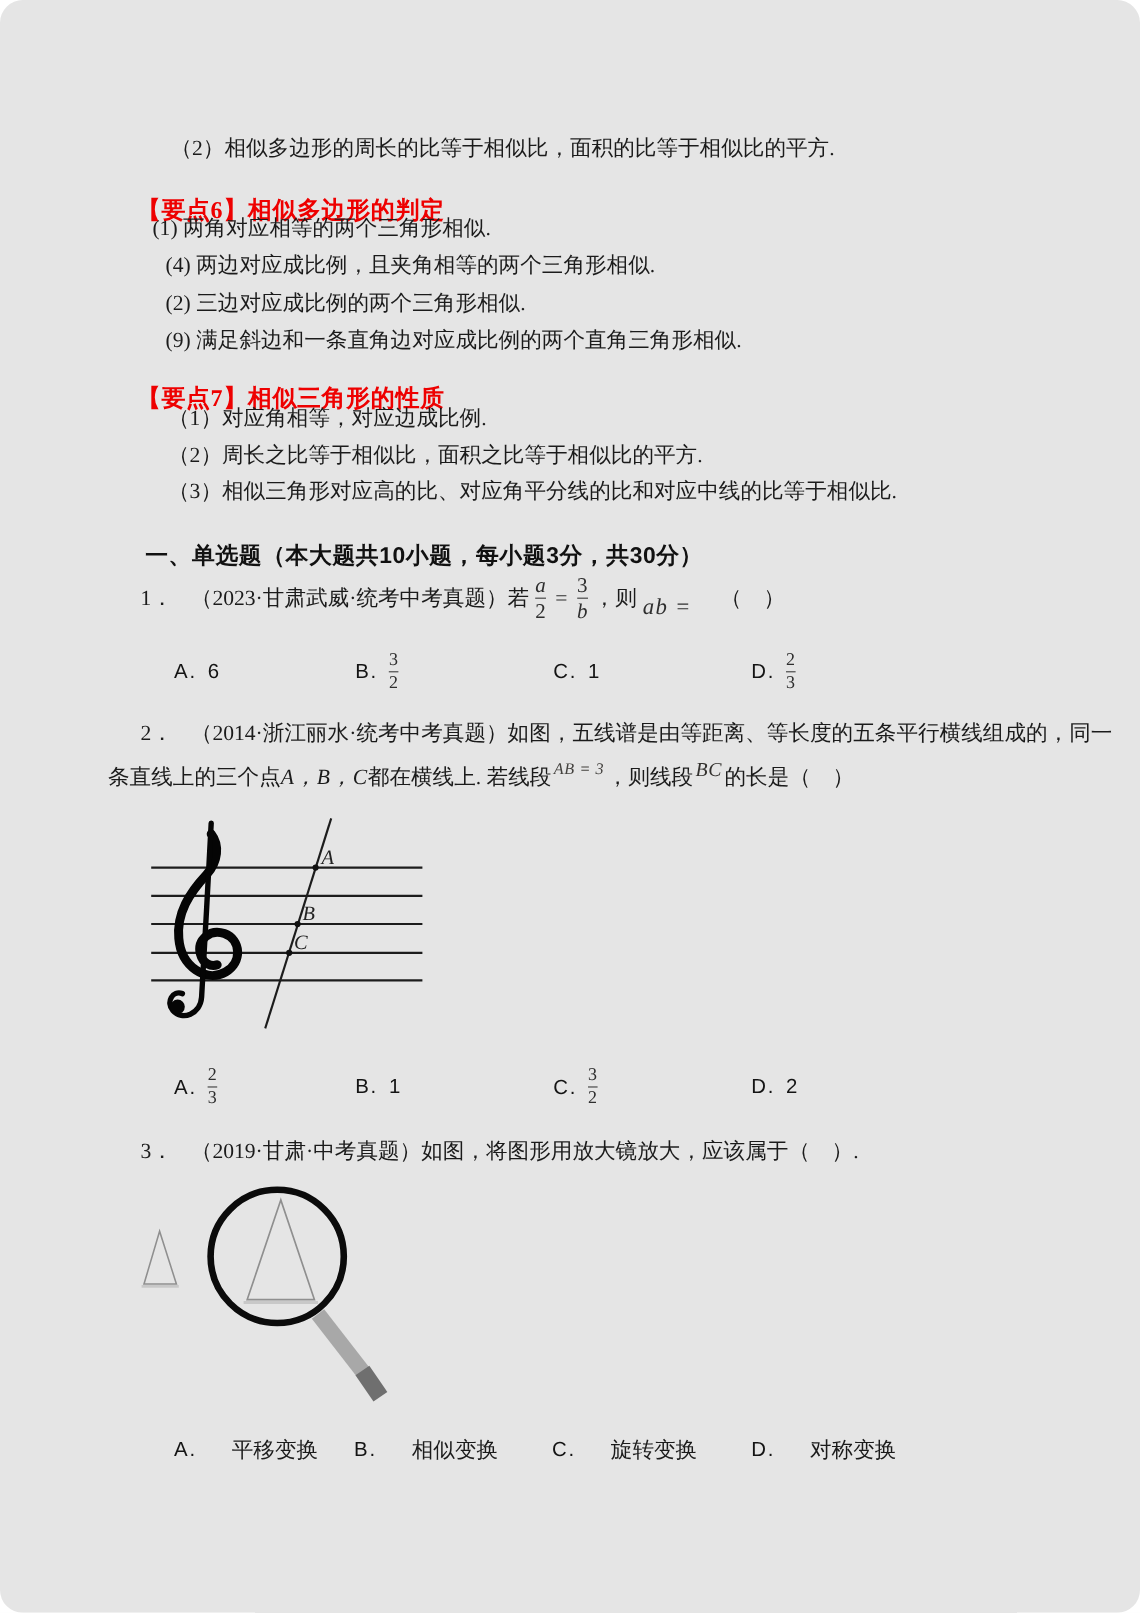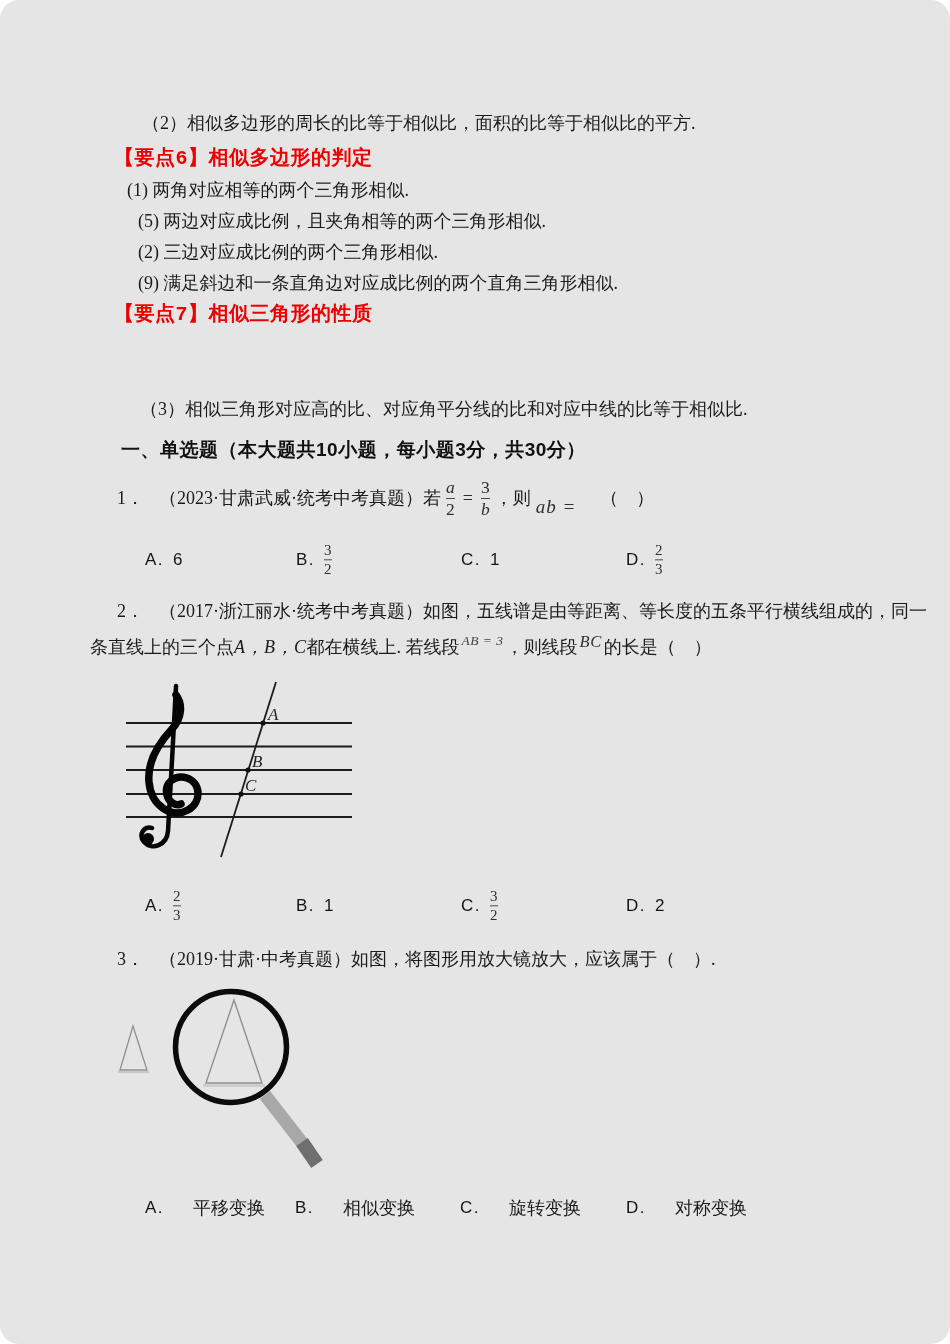--- a/index.html
+++ b/index.html
@@ -1,21 +1,21 @@
 <!DOCTYPE html>
 <html><head>
 <meta charset="utf-8">
 <style>
   html,body{margin:0;padding:0;background:#ffffff;}
   .page{position:relative;width:950px;height:1344px;background:#e5e5e5;overflow:hidden;color:#161616;border-radius:19px;}
 
   .t{position:absolute;white-space:nowrap;font-family:"Liberation Serif","DejaVu Serif",serif;
      font-size:18px;line-height:24px;color:#1b1b1b;}
-  .red-h{position:absolute;white-space:nowrap;font-family:Liberation Mono, monospace;
-     font-weight:700;font-size:20px;color:#ee0000;letter-spacing:0.5px;}
+  .red-h{position:absolute;white-space:nowrap;font-family:Liberation Serif, serif;
+     font-weight:700;font-size:20px;color:#ee0000;letter-spacing:0.5px;margin-top:18px;}
   .sect{position:absolute;white-space:nowrap;font-family:"Liberation Sans","DejaVu Sans",sans-serif;
      font-weight:700;font-size:19px;color:#111;letter-spacing:0.5px;}
 
   .qrow{position:absolute;display:flex;align-items:center;white-space:nowrap;
      font-family:"Liberation Serif","DejaVu Serif",serif;font-size:18px;color:#1b1b1b;}
   .qnum{margin-right:15px;}
 
   .frac{display:inline-flex;flex-direction:column;align-items:center;line-height:1.08;
      font-family:"Liberation Serif","DejaVu Serif",serif;color:#2e2e2e;}
   .frac .fbar{align-self:stretch;border-top:1.4px solid #4a4a4a;margin:1px 0;height:0;}
@@ -47,28 +47,30 @@
 </style>
 </head>
 <body>
 
 <div class="page">
 
   <div class="t" style="left:142px;top:111px">（2）相似多边形的周长的比等于相似比，面积的比等于相似比的平方.</div>
 
   <div class="red-h" style="left:114px;top:144px">【要点6】相似多边形的判定</div>
   <div class="t" style="left:127px;top:178px">(1) 两角对应相等的两个三角形相似.</div>
-  <div class="t" style="left:138px;top:209px">(5) 两边对应成比例，且夹角相等的两个三角形相似.</div>
+  <div class="t" style="left:138px;top:209px">(4) 两边对应成比例，且夹角相等的两个三角形相似.</div>
   <div class="t" style="left:138px;top:240px">(2) 三边对应成比例的两个三角形相似.</div>
   <div class="t" style="left:138px;top:271px">(9) 满足斜边和一条直角边对应成比例的两个直角三角形相似.</div>
 
   <div class="red-h" style="left:114px;top:300px">【要点7】相似三角形的性质</div>
+  <div class="t" style="left:140px;top:336px">（1）对应角相等，对应边成比例.</div>
+  <div class="t" style="left:140px;top:367px">（2）周长之比等于相似比，面积之比等于相似比的平方.</div>
   <div class="t" style="left:140px;top:397px">（3）相似三角形对应高的比、对应角平分线的比和对应中线的比等于相似比.</div>
 
-  <div class="sect" style="left:121px;top:437px">一、单选题（本大题共10小题，每小题3分，共30分）</div>
+  <div class="sect" style="left:121px;top:450px">一、单选题（本大题共10小题，每小题3分，共30分）</div>
 
   <div class="qrow" style="left:117px;top:472px;height:52px">
     <span class="qnum">1．</span>
     <span>（2023·甘肃武威·统考中考真题）若</span>
     <span class="frac fr-lg">
       <span class="it">a</span>
       <span class="fbar"></span>
       <span>2</span>
     </span>
     <span class="eq">=</span>
@@ -104,21 +106,21 @@
       <span class="frac fr-sm">
         <span>2</span>
         <span class="fbar"></span>
         <span>3</span>
       </span>
     </span>
   </div>
 
   <div class="qrow" style="left:117px;top:598px;height:26px">
     <span class="qnum">2．</span>
-    <span>（2017·浙江丽水·统考中考真题）如图，五线谱是由等距离、等长度的五条平行横线组成的，同一</span>
+    <span>（2014·浙江丽水·统考中考真题）如图，五线谱是由等距离、等长度的五条平行横线组成的，同一</span>
   </div>
   <div class="qrow" style="left:90px;top:634px;height:26px">
     <span>条直线上的三个点</span>
     <span class="pts">A，B，C</span>
     <span>都在横线上. 若线段</span>
     <span class="sup-sm">AB = 3</span>
     <span>，则线段</span>
     <span class="sup-md">BC</span>
     <span>的长是（　）</span>
   </div>

